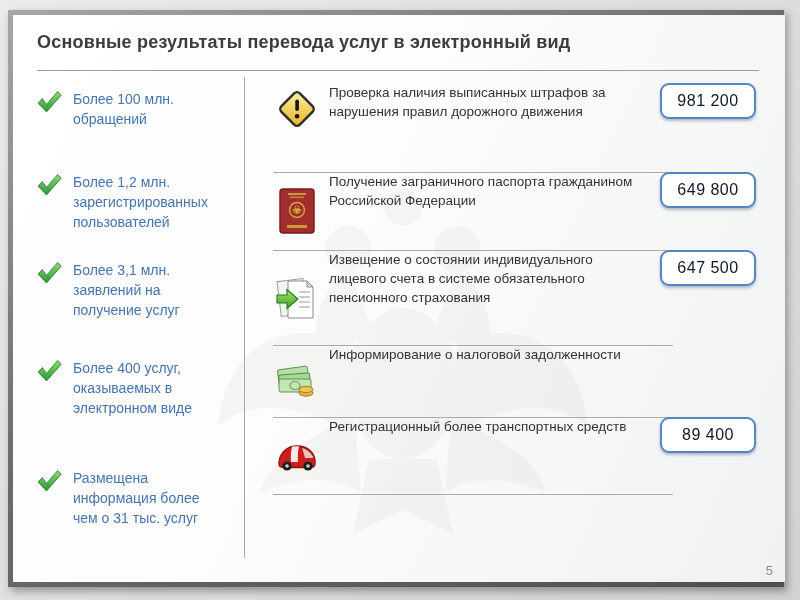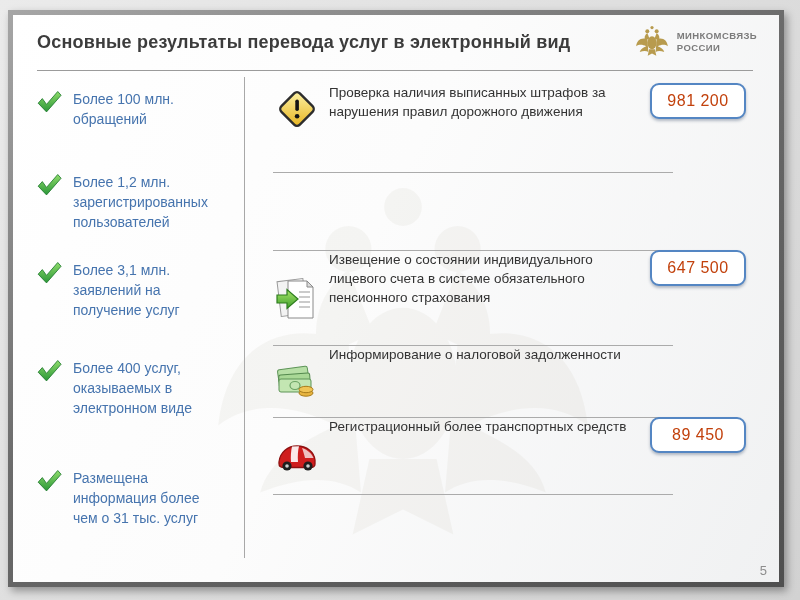--- a/index.html
+++ b/index.html
@@ -10,20 +10,21 @@
     -webkit-font-smoothing:antialiased;
   }
   .frame{
     position:absolute;left:8px;top:10px;right:16px;bottom:13px;
     background:linear-gradient(150deg,#a6a6a6 0%,#6b6b6b 45%,#4f4f4f 100%);
     padding:5px;box-shadow:3px 4px 8px rgba(0,0,0,.35);
   }
   .slide{
     position:relative;width:100%;height:100%;overflow:hidden;
     background:linear-gradient(115deg,#ffffff 0%,#fcfcfc 45%,#f0f1f2 100%);
+    padding-left:6px;
   }
   
   .watermark{
     position:absolute;left:170px;top:150px;width:440px;height:420px;
     opacity:.05;color:#7a7050;pointer-events:none;
   }
   
   .header-title{
     position:absolute;left:24px;top:17px;width:590px;
     font-size:18px;font-weight:bold;color:#3c3c3c;letter-spacing:.2px;
@@ -41,24 +42,24 @@
   .left-col{position:absolute;left:22px;top:60px;width:200px;}
   .ach-item{position:absolute;left:0;display:flex;gap:10px;align-items:flex-start;}
   .ach-item .check{width:28px;height:25px;flex:none;margin-top:0;}
   .ach-text{width:155px;font-size:14px;line-height:20px;color:#4674ae;}
   
   .right-col{position:absolute;left:246px;top:52px;width:509px;height:500px;}
   .svc-row{position:absolute;left:0;width:100%;display:flex;padding-left:14px;box-sizing:border-box;}
   .svc-row .iconbox{width:48px;flex:none;display:flex;align-items:center;justify-content:center;}
   .svc-label{flex:1;max-width:338px;font-size:13.5px;line-height:19px;color:#333;padding-left:8px;padding-right:8px;}
   .svc-badge{
-    margin-left:auto;margin-right:22px;width:92px;height:32px;flex:none;
+    margin-left:auto;margin-right:12px;width:92px;height:32px;flex:none;
     background:#fff;border:2px solid #5486c3;border-radius:9px;
     display:flex;align-items:center;justify-content:center;
-    font-size:16px;color:#c2410c;letter-spacing:.5px;
+    font-size:16px;color:#0f172a;letter-spacing:.5px;
     box-shadow:0 2px 3px rgba(50,70,100,.35);
   }
   .hdivider{position:absolute;left:14px;width:400px;height:1px;background:#ababab;}
   .page-num{position:absolute;right:12px;bottom:4px;font-size:13px;color:#8d8d8d;}
 </style>
 </head>
 <body>
 
 <svg width="0" height="0" style="position:absolute">
   <defs>
@@ -94,29 +95,20 @@
 
 <div class="frame">
   <div class="slide">
 
     <svg class="watermark" viewBox="0 0 100 100">
       <use href="#eagle" fill="currentColor"></use>
     </svg>
 
     <div class="header-title">Основные результаты перевода услуг в электронный вид</div>
 
-    <div class="logo">
-      <svg class="emblem" viewBox="0 0 100 100">
-        <use href="#eagle" fill="currentColor"></use>
-      </svg>
-      <div class="logo-text">
-        <div>МИНКОМСВЯЗЬ</div>
-        <div>РОССИИ</div>
-      </div>
-    </div>
 
     <div class="header-rule"></div>
     <div class="vdivider"></div>
 
     <div class="left-col">
       <div class="ach-item" style="top:14px">
         <svg class="check" viewBox="0 0 32 30">
             <path d="M3,17 L8,11.5 L13,18.5 L26.5,3 L30.5,7.5 L13,27.5 Z" fill="url(#gCheck)" stroke="#1f7a2e" stroke-width="1"></path>
           </svg>
         <div class="ach-text">Более 100 млн. обращений</div>
@@ -155,20 +147,34 @@
             <rect x="8" y="8" width="26" height="26" rx="4" transform="rotate(45 21 21)" fill="url(#gWarn)" stroke="#2d2d2d" stroke-width="2.4"></rect>
             <rect x="19.3" y="11.5" width="3.6" height="11.5" rx="1.8" fill="#141414"></rect>
             <circle cx="21.1" cy="28.3" r="2.3" fill="#141414"></circle>
           </svg>
         </div>
         <div class="svc-label">Проверка наличия выписанных штрафов за нарушения правил дорожного движения</div>
         <div class="svc-badge">981 200</div>
       </div>
       <div class="hdivider" style="top:105px"></div>
 
+      <div class="svc-row" style="top:105px;height:78px">
+        <div class="iconbox">
+          <svg width="36" height="46" viewBox="0 0 36 46">
+            <rect x="1" y="1" width="34" height="44" rx="3" fill="#a02e2e" stroke="#7c1d1d" stroke-width="1.5"></rect>
+            <rect x="9" y="5" width="18" height="2" fill="#d2ab3a" opacity=".85"></rect>
+            <rect x="11" y="8.5" width="14" height="1.6" fill="#d2ab3a" opacity=".7"></rect>
+            <circle cx="18" cy="22" r="7.5" fill="none" stroke="#d2ab3a" stroke-width="1.4"></circle>
+            <use href="#eagle" x="0" y="0" width="11" height="11" transform="translate(12.5,16.5)" fill="#d2ab3a"></use>
+            <rect x="8" y="37" width="20" height="3" fill="#d2ab3a" opacity=".85"></rect>
+          </svg>
+        </div>
+        <div class="svc-label">Получение заграничного паспорта гражданином Российской Федерации</div>
+        <div class="svc-badge">649 800</div>
+      </div>
       <div class="hdivider" style="top:183px"></div>
 
       <div class="svc-row" style="top:183px;height:95px">
         <div class="iconbox">
           <svg width="46" height="50" viewBox="0 0 46 50">
             <rect x="5" y="7" width="26" height="35" fill="#f3f3f3" stroke="#9a9a9a" transform="rotate(-7 18 24)"></rect>
             <path d="M14,8 L33,8 L39,14 L39,45 L14,45 Z" fill="#ffffff" stroke="#8a8a8a"></path>
             <path d="M33,8 L33,14 L39,14 Z" fill="#dcdcdc" stroke="#8a8a8a"></path>
             <g stroke="#b5b5b5" stroke-width="1.4">
                 <line x1="25" y1="19" x2="36" y2="19"></line>
@@ -205,21 +211,21 @@
             <path d="M4,23 C5,13 13,7 22,7 C32,7 39,13 40,21 L40,25 C40,27.5 38,28.5 35.5,28.5 L8.5,28.5 C5.5,28.5 4,27 4,24.5 Z" fill="#cf1d1d" stroke="#8e1010" stroke-width="1.3"></path>
             <path d="M17,7.5 C16,12 15.5,18 16,23 L23,23 C22.5,17 23,11 24,7.3 Z" fill="#ffffff" opacity=".9"></path>
             <path d="M27,9 C33,11 37,15 38.5,19 L30,19 C29,15 28,11.5 27,9 Z" fill="#f3dede" opacity=".85"></path>
             <circle cx="12" cy="27" r="4.6" fill="#1e1e1e"></circle>
               <circle cx="12" cy="27" r="1.8" fill="#cfcfcf"></circle>
             <circle cx="33" cy="27" r="4.6" fill="#1e1e1e"></circle>
               <circle cx="33" cy="27" r="1.8" fill="#cfcfcf"></circle>
           </svg>
         </div>
         <div class="svc-label">Регистрационный более транспортных средств</div>
-        <div class="svc-badge">89 450</div>
+        <div class="svc-badge">89 400</div>
       </div>
       <div class="hdivider" style="top:427px"></div>
 
 
     </div>
 
     <div class="page-num">5</div>
   </div>
 </div>
 

